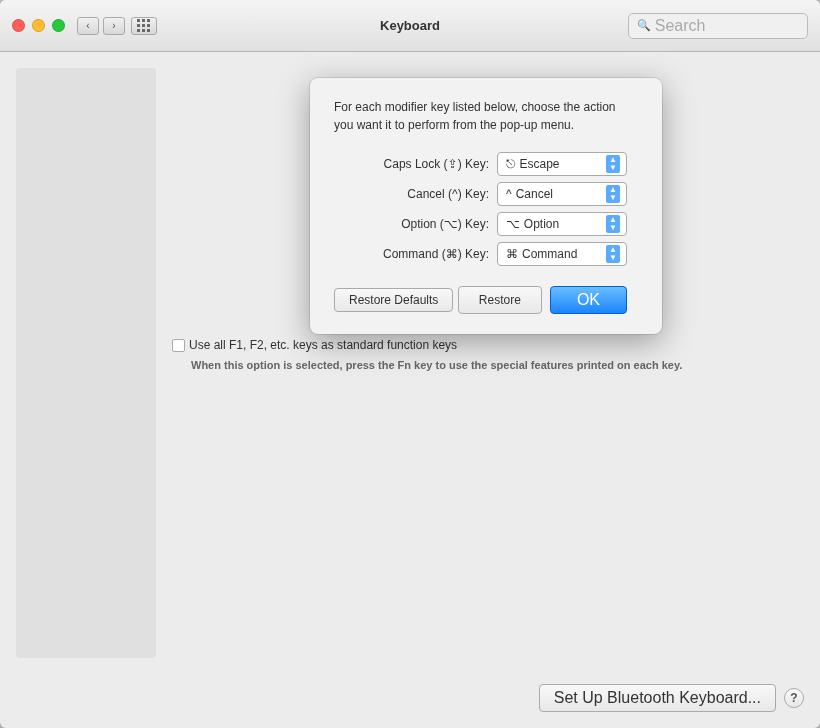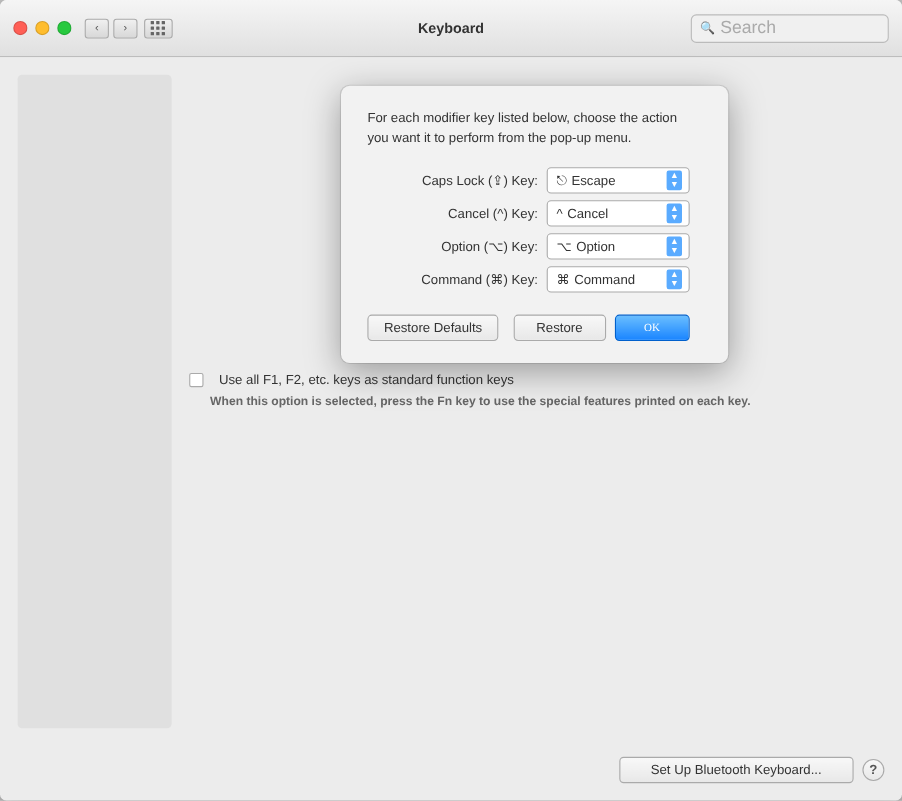--- a/index.html
+++ b/index.html
@@ -255,36 +255,35 @@
       padding: 4px 20px;
       font-size: 12px;
       cursor: pointer;
       color: #333;
     }
     .btn-ok {
       background: linear-gradient(to bottom, #6abeff, #1a85ff);
       border: 1px solid #0060cc;
       border-radius: 4px;
       padding: 4px 26px;
-      font-size: 10px;
+      font-size: 16px;
       cursor: pointer;
       color: white;
       font-weight: 500;
-      font-family: Liberation Serif, serif;
     }
 
     
     .bottom-section {
       margin-top: 260px;
       padding: 10px 0;
     }
     .checkbox-row {
       display: flex;
       align-items: center;
-      gap: 14px;
+      gap: 4px;
       margin-bottom: 6px;
       padding-left: 4px;
     }
     .checkbox {
       width: 13px;
       height: 13px;
       border: 1px solid #aaa;
       background: white;
       border-radius: 2px;
       flex-shrink: 0;
@@ -317,22 +316,22 @@
       border-radius: 4px;
       padding: 4px 14px;
       font-size: 12px;
       cursor: pointer;
       color: #333;
     }
     .btn-bluetooth {
       background: linear-gradient(to bottom, #f8f8f8, #e8e8e8);
       border: 1px solid #aaa;
       border-radius: 4px;
-      padding: 4px 28px;
-      font-size: 12px;
+      padding: 4px 14px;
+      font-size: 16px;
       cursor: pointer;
       color: #333;
     }
     .btn-help {
       width: 20px;
       height: 20px;
       background: linear-gradient(to bottom, #f8f8f8, #e8e8e8);
       border: 1px solid #aaa;
       border-radius: 50%;
       display: flex;

